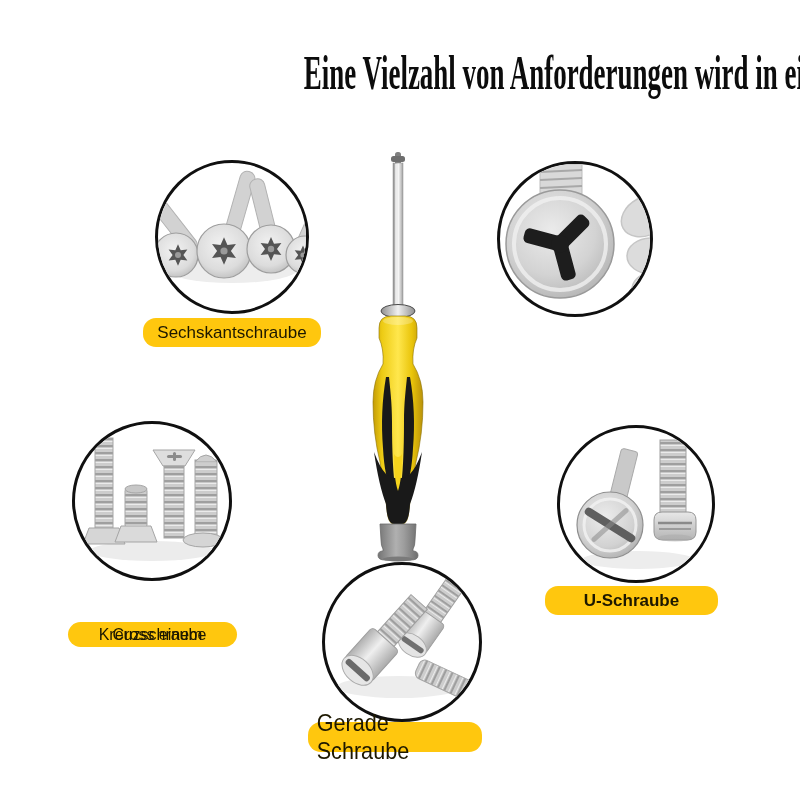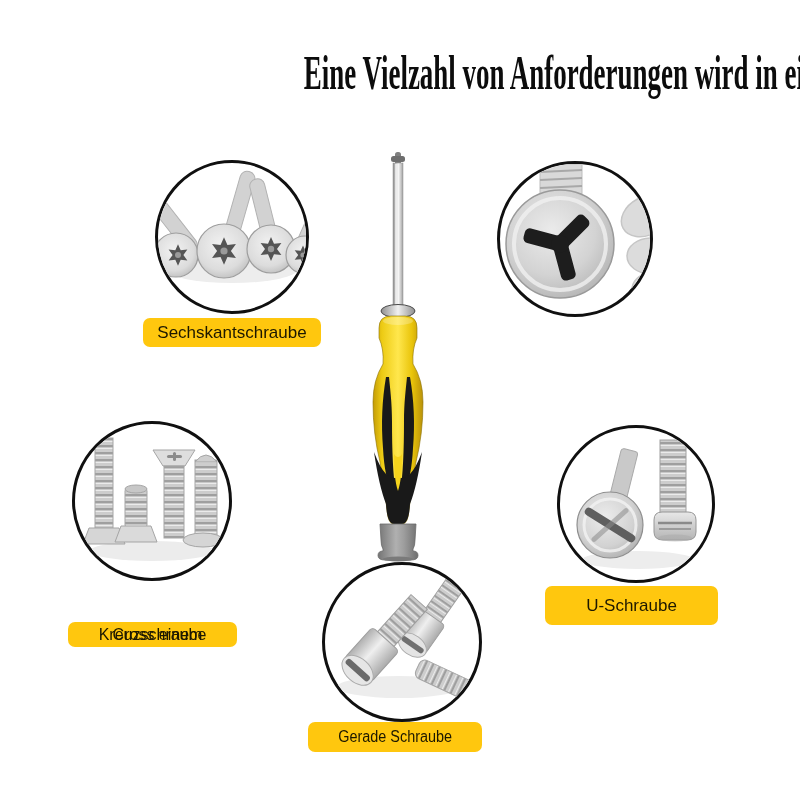--- a/index.html
+++ b/index.html
@@ -11,28 +11,28 @@
          font-weight:bold;font-size:49px;color:#0c0c0c;transform:scaleX(0.55);transform-origin:center;}
   
   .bubble{position:absolute;border:3px solid #101010;border-radius:50%;overflow:hidden;background:#fff;}
   .bubble svg{display:block;}
   .c1{left:155px;top:160px;width:148px;height:148px;}
   .c2{left:497px;top:161px;width:150px;height:150px;}
   .c3{left:72px;top:421px;width:154px;height:154px;}
   .c4{left:557px;top:425px;width:152px;height:152px;}
   .c5{left:322px;top:562px;width:154px;height:154px;}
   
-  .pill{position:absolute;background:var(--label-bg,#ffc70e);border-radius:7px;
+  .pill{position:absolute;background:var(--label-bg,#ffc70e);border-radius:13px;
         display:flex;align-items:center;justify-content:center;
         color:var(--label-text,#1d1800);font-size:17px;}
   .p1{left:143px;top:318px;width:178px;height:29px;}
   .p2{left:490px;top:320px;width:168px;height:27px;}
   .p3{left:68px;top:586px;width:169px;height:25px;font-size:16px;margin-top:36px;}
-  .p4{left:545px;top:586px;width:173px;height:39px;}
-  .p5{left:308px;top:722px;width:174px;height:30px;font-size:16px;text-align:right;}
+  .p4{left:545px;top:586px;width:173px;height:29px;font-weight:bold;}
+  .p5{left:308px;top:722px;width:174px;height:30px;font-size:24px;}
   .p5 span{display:inline-block;transform:scaleX(0.9);}
   .overlap{position:relative;width:100%;height:100%;}
   .overlap span{position:absolute;left:0;top:0;width:100%;height:100%;
                 display:flex;align-items:center;justify-content:center;}
   .overlap .ov2{transform:translate(5px,0);}
   
   .tool{position:absolute;left:365px;top:150px;width:66px;height:412px;}
 </style>
 </head>
 <body>

